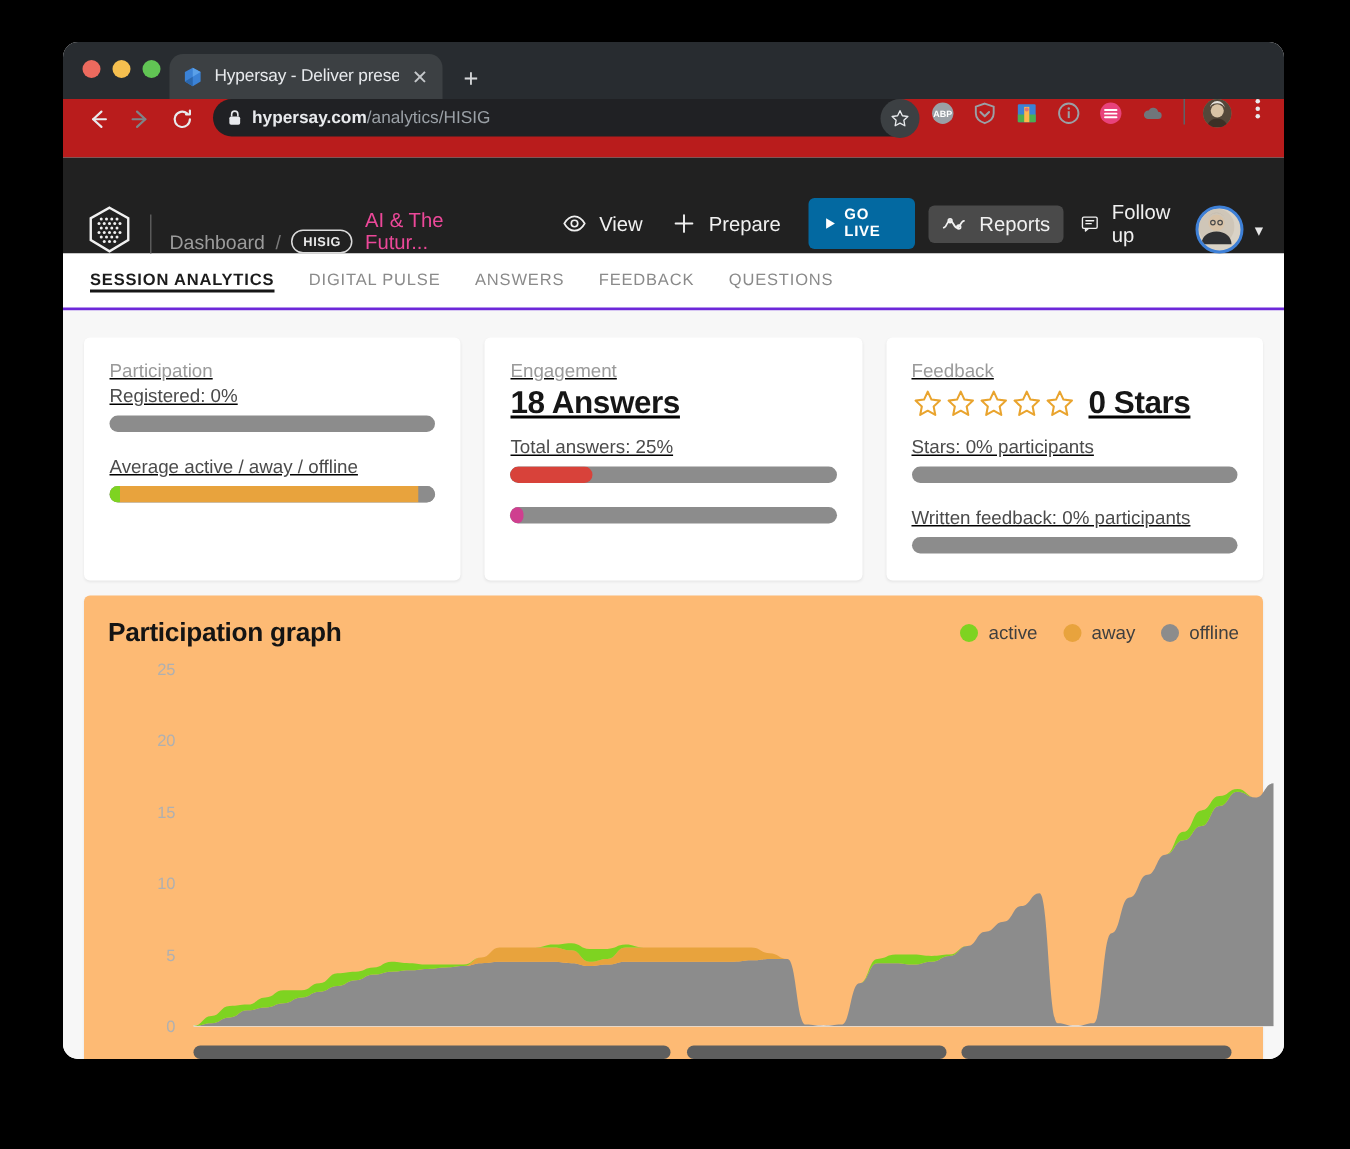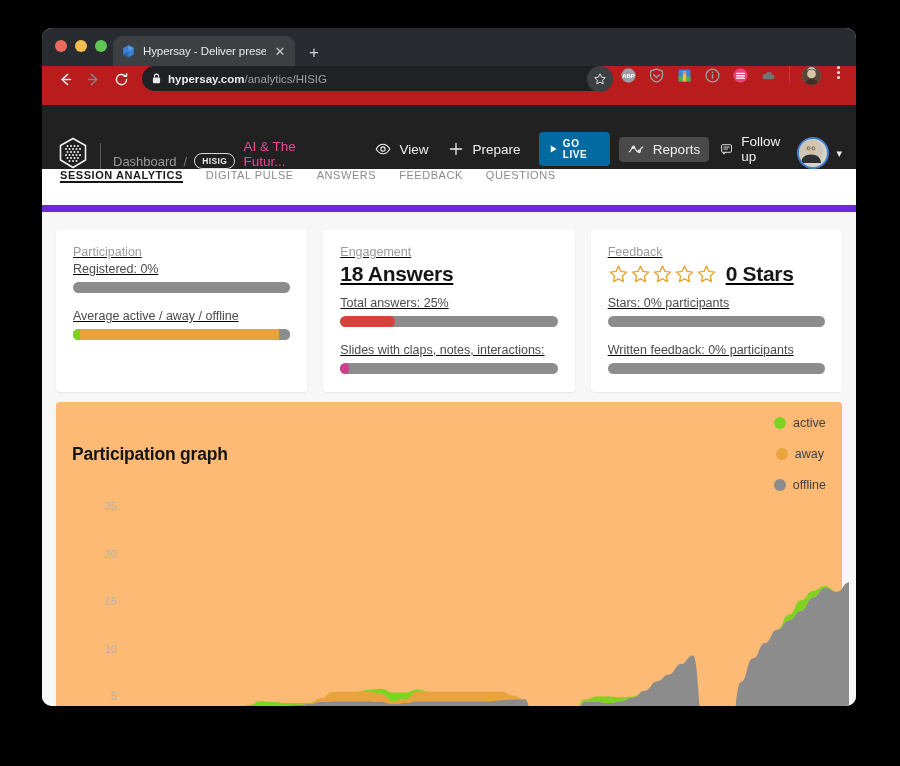--- a/index.html
+++ b/index.html
@@ -181,23 +181,23 @@
     background: #d9d2c6;
     overflow: hidden;
     position: relative;
   }
   .chev-down { color: #e8e8e8; font-size: 11px; }
 
   
   .sectiontabs {
     background: #fff;
     height: 36px;
-    display: flex; align-items: flex-start;
+    display: flex; align-items: center;
     padding: 0 0 0 18px;
-    border-bottom: 7px solid #6d28d9;
+    border-bottom: 2px solid #6d28d9;
   }
   .stab {
     display: flex; align-items: center;
     font-size: 11px;
     letter-spacing: 0.55px;
     color: #8a8a8a;
     padding: 0 0 0 0;
     margin-right: 23px;
     font-weight: 400;
     border-bottom: 2.5px solid transparent;
@@ -249,21 +249,21 @@
     border-radius: 4px;
     margin-top: 10px;
     padding: 14px 16px 0;
     box-shadow: 0 1px 2px rgba(0,0,0,0.07);
     height: 320px;
     box-sizing: border-box;
     position: relative;
   }
   .graph-head { display: flex; align-items: center; }
   .graph-title { font-size: 17.5px; font-weight: 700; color: #141414; letter-spacing: -0.2px; }
-  .legend { margin-left: auto; display: flex; align-items: center; gap: 17px; flex-direction: column; }
+  .legend { margin-left: auto; display: flex; align-items: center; gap: 17px; }
   .leg { display: flex; align-items: center; gap: 7px; font-size: 12.5px; color: #3f3f3f; }
   .dot { width: 12px; height: 12px; border-radius: 50%; display: block; }
   .chart-wrap { position: relative; margin-top: 6px; }
   .segbar-row {
     position: absolute;
     left: 57px; right: 0; top: 259px;
     display: flex; gap: 4px;
     height: 9px;
   }
   .segbar { background: #5e5e5e; border-radius: 5px; height: 9px; }
@@ -493,21 +493,20 @@
         </div>
       </div>
 
       <div class="card">
         <div class="card-label">Engagement</div>
         <div class="card-value">18 Answers</div>
         <div class="metric-text">Total answers: 25%</div>
         <div class="bar">
           <span style="width:25%;background:#d8423a;border-radius:6px"></span>
         </div>
-        <div class="metric-text">Slides with claps, notes, interactions:</div>
         <div class="bar last">
           <span style="width:4%;background:#cf3f8f;border-radius:6px"></span>
         </div>
       </div>
 
       <div class="card">
         <div class="card-label">Feedback</div>
         <div class="card-value stars-row">
           <span class="stars">
             <svg width="21" height="21" viewBox="0 0 20 20">

